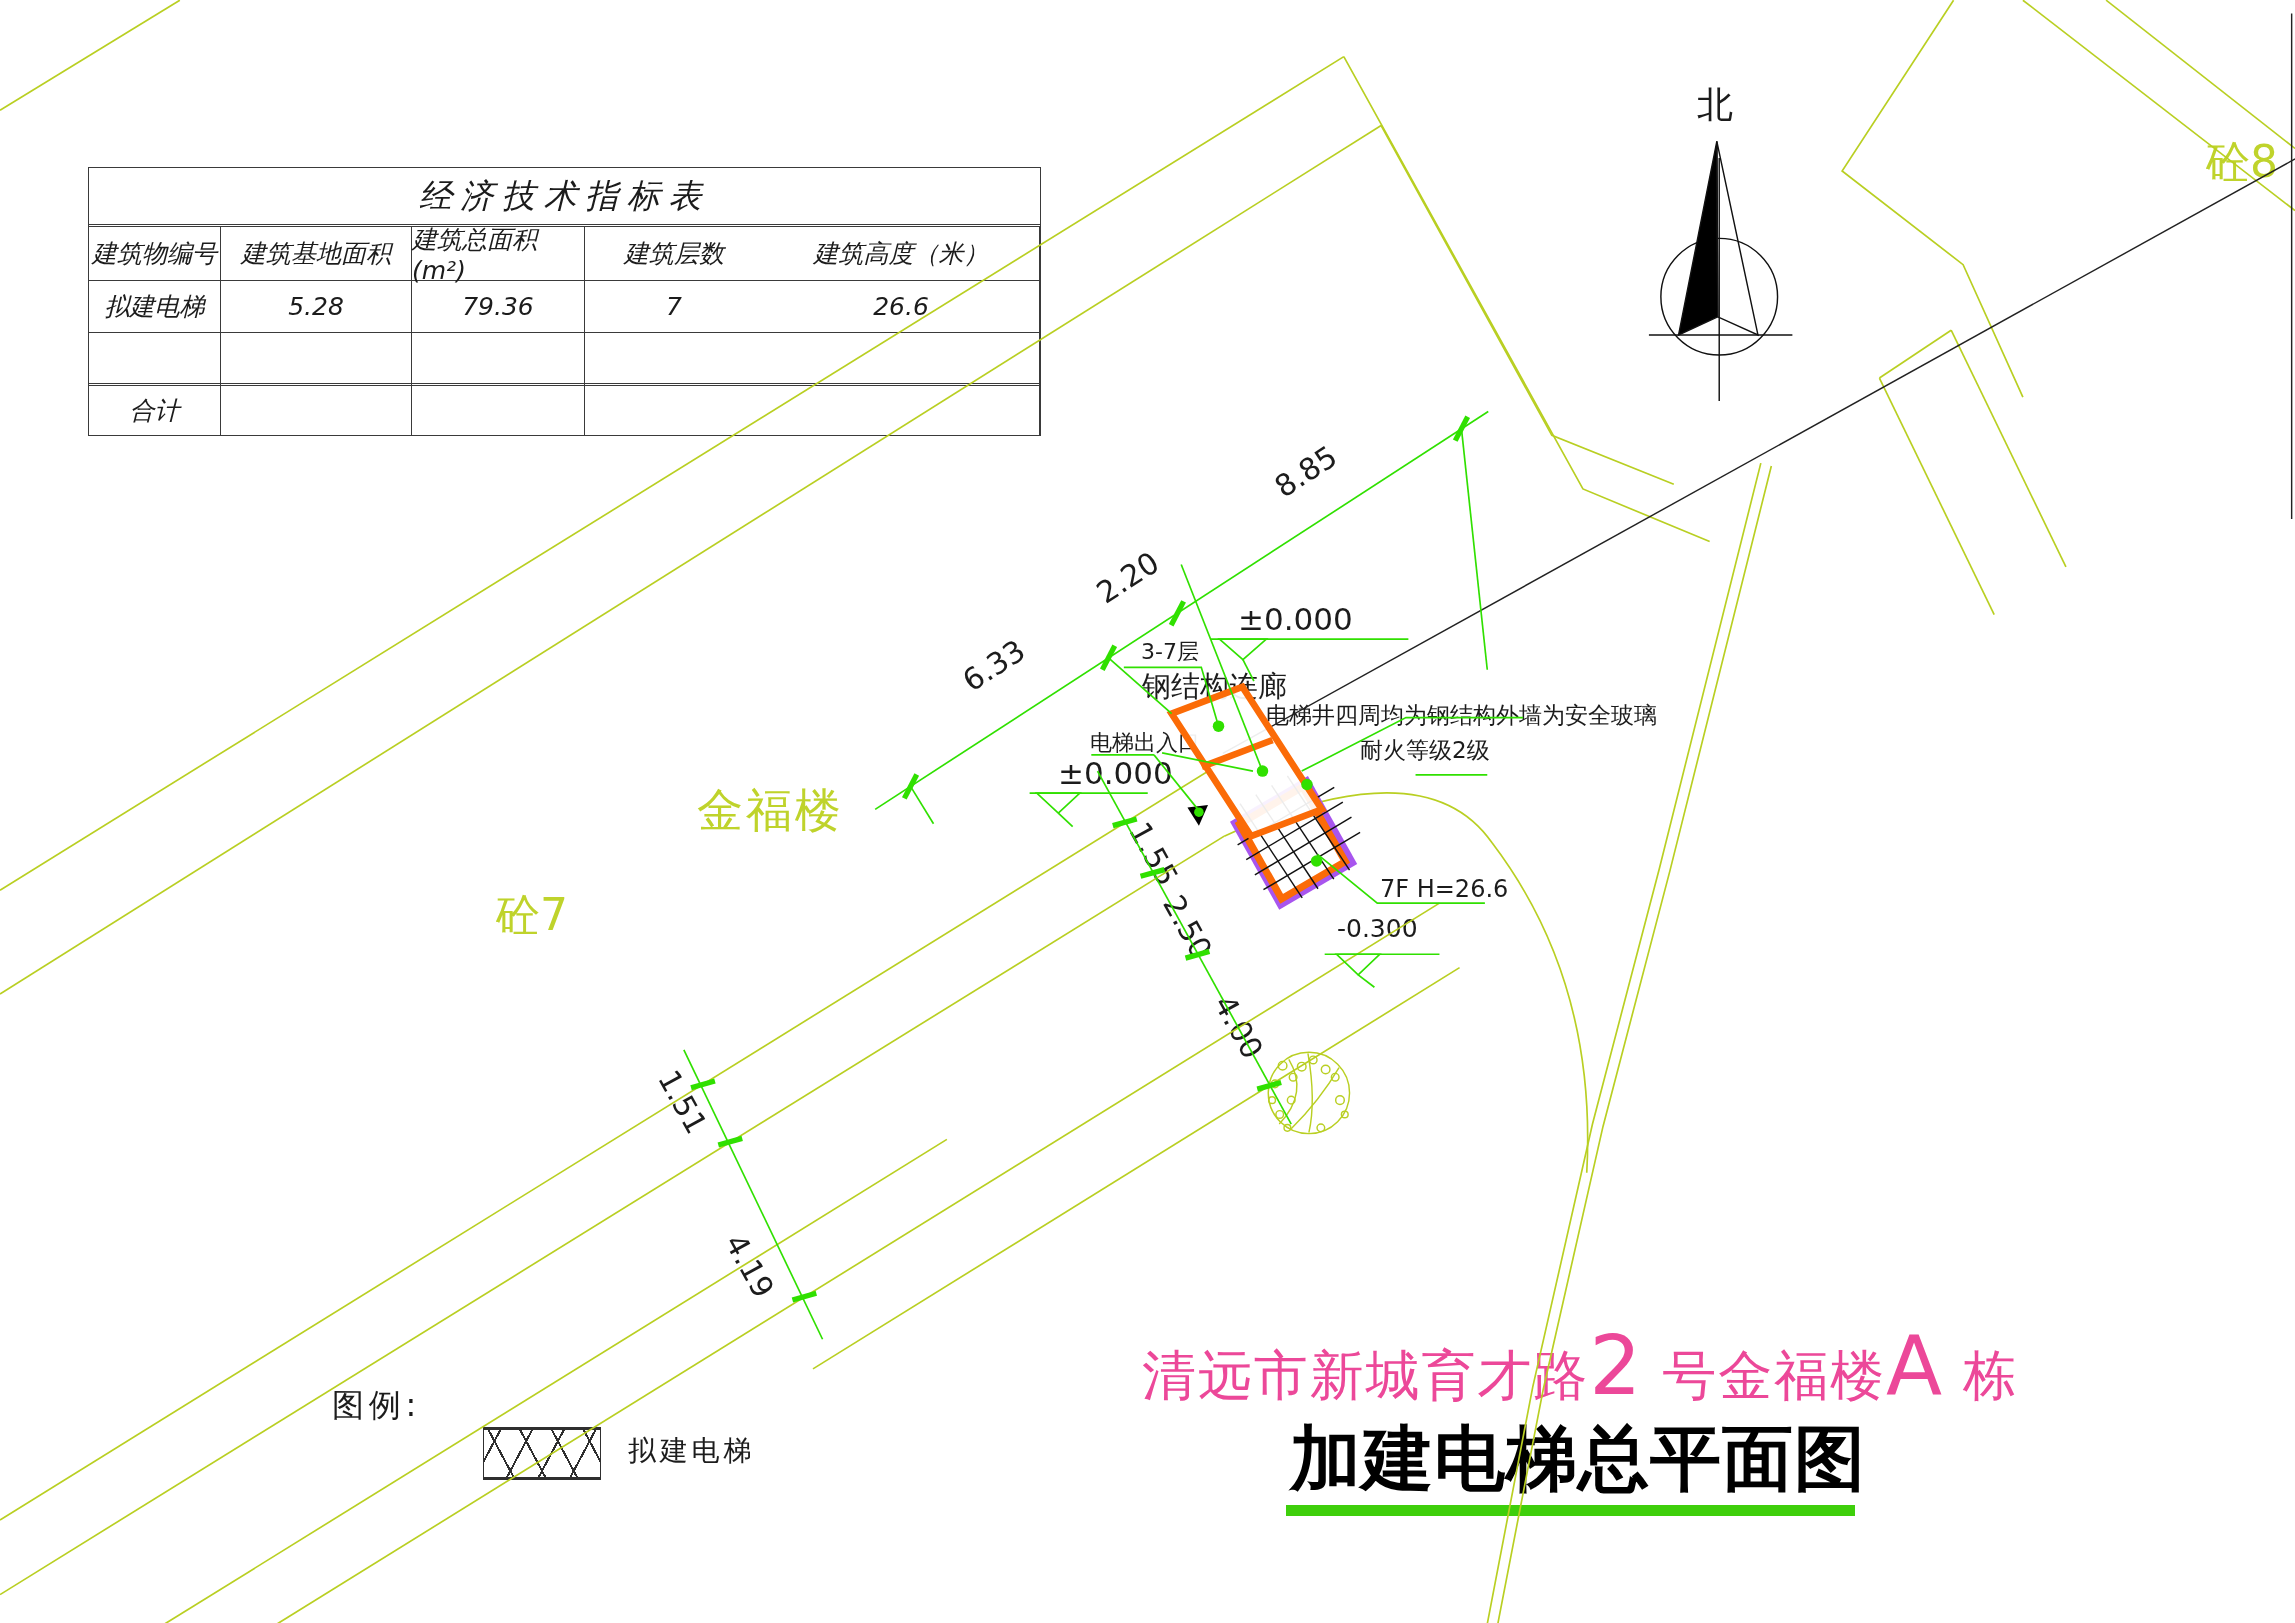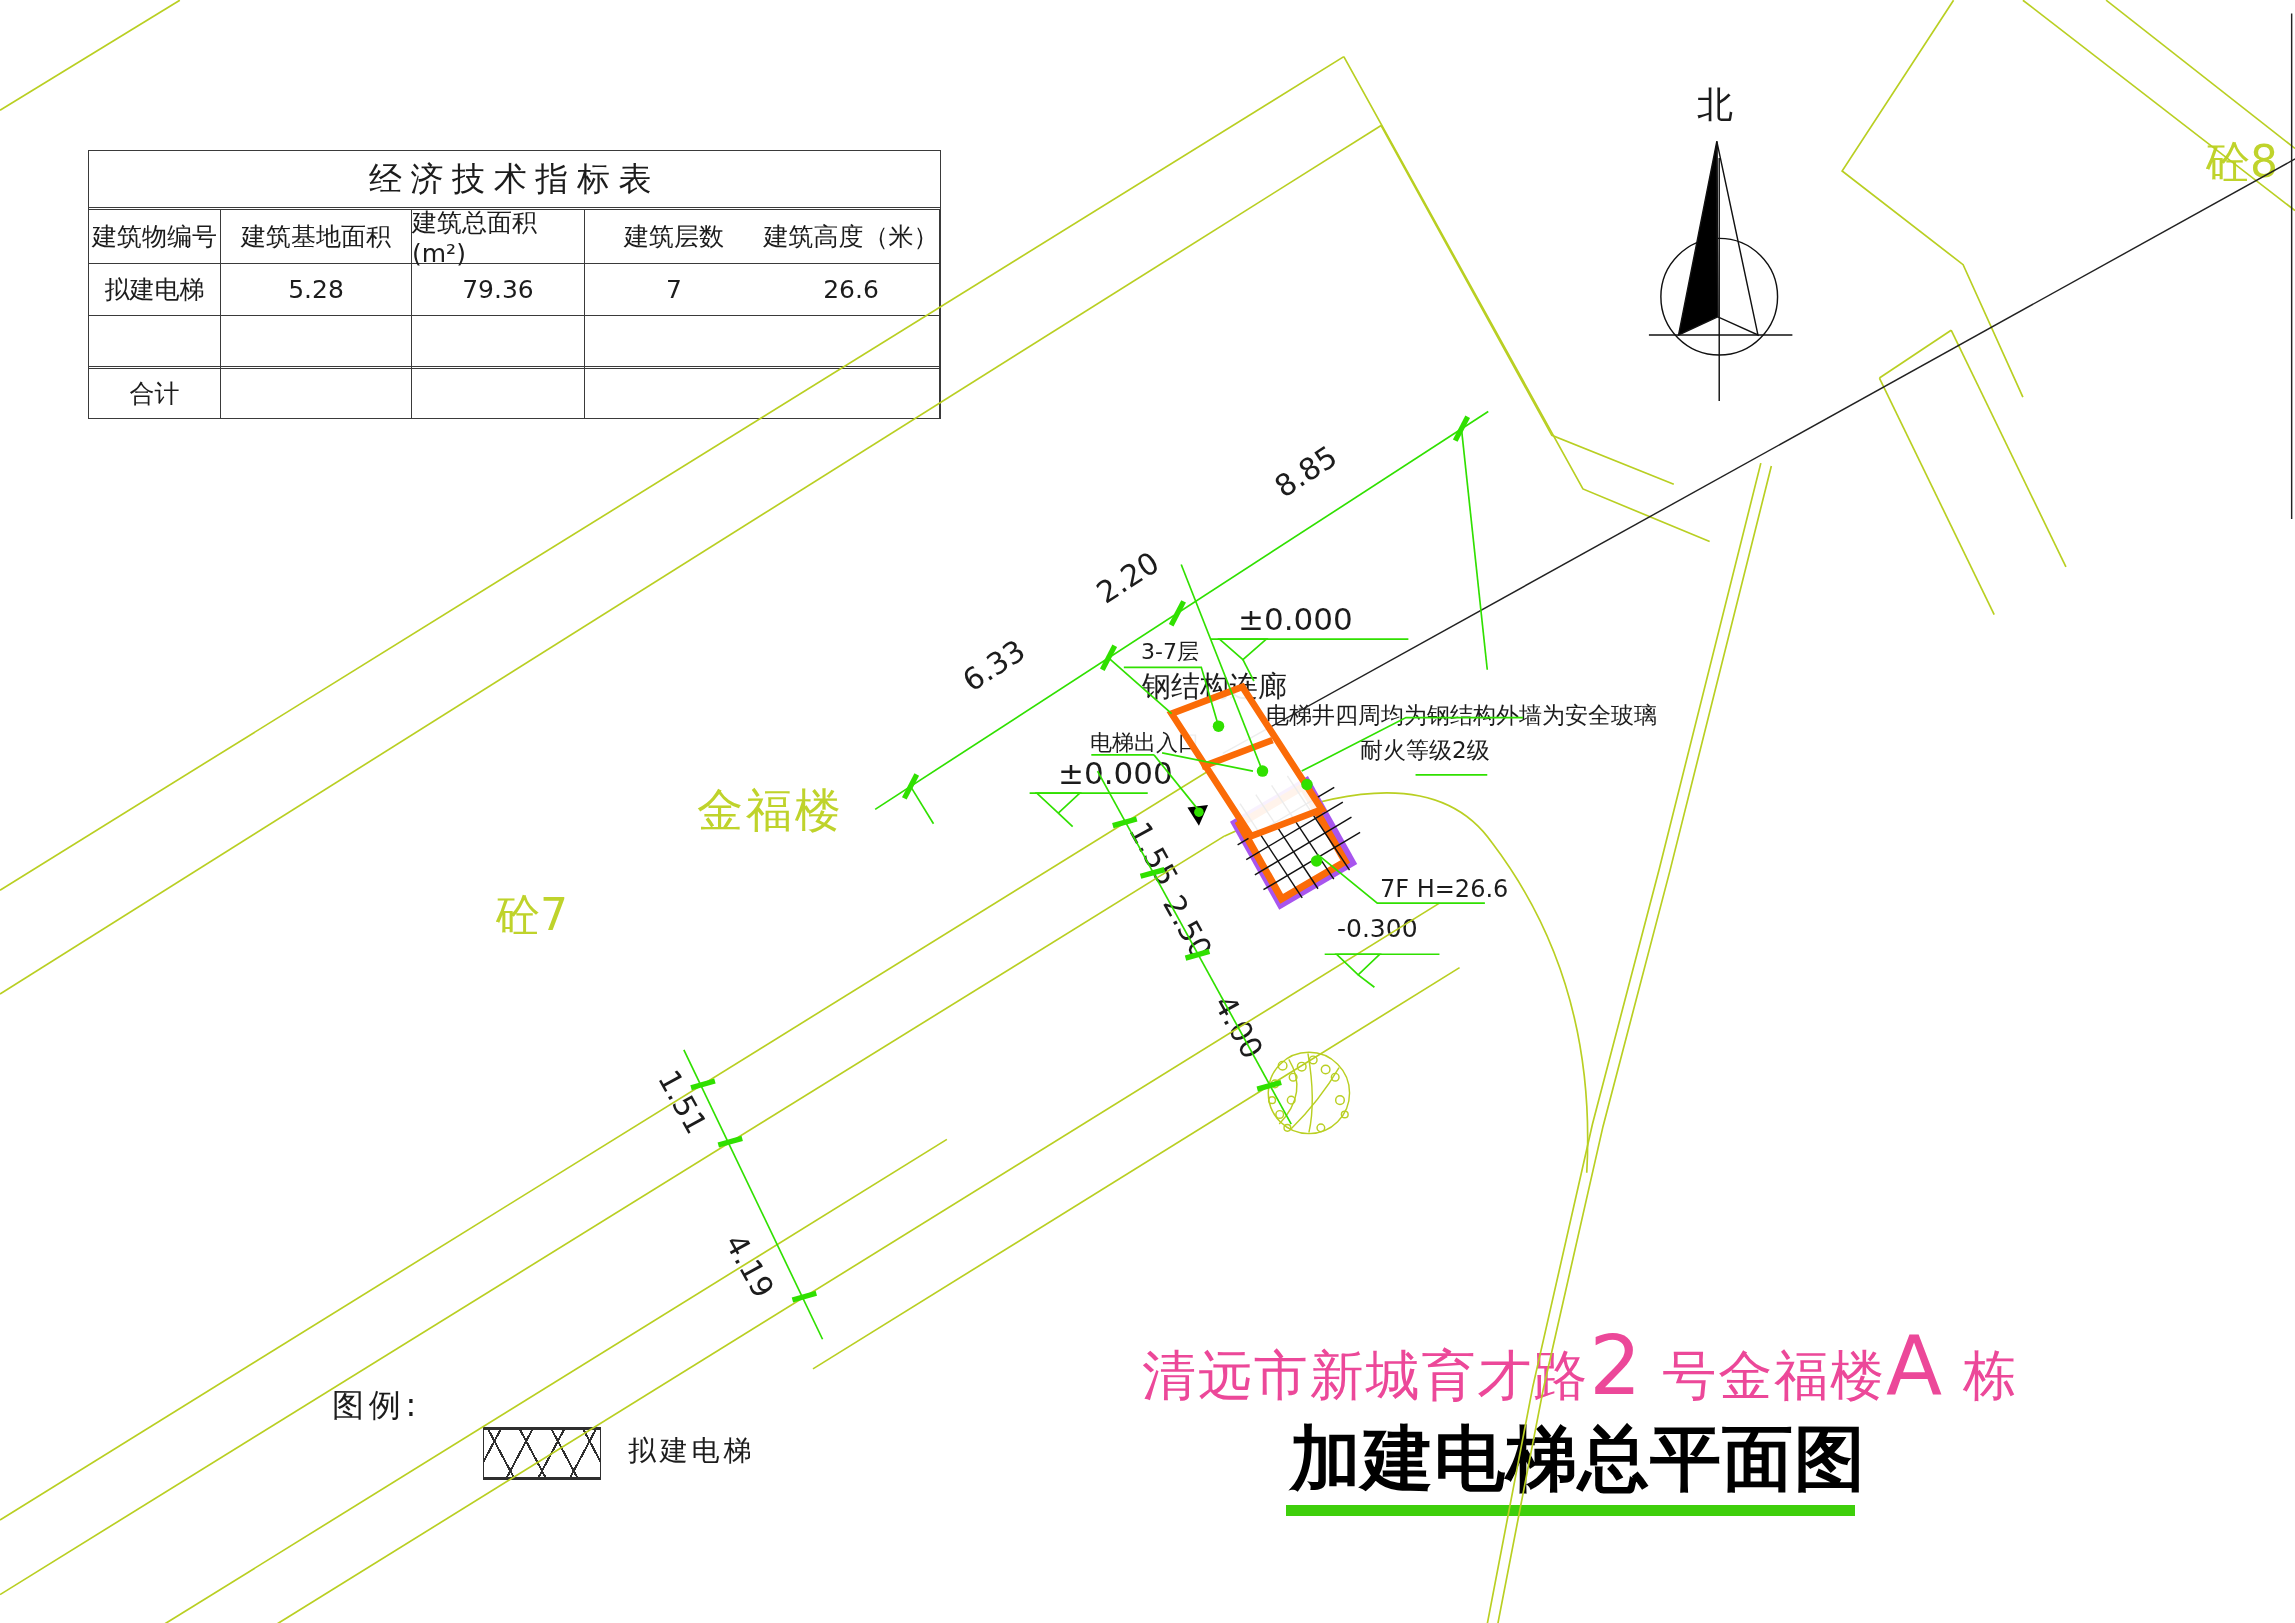--- a/index.html
+++ b/index.html
@@ -7,24 +7,24 @@
        font-family:"DejaVu Sans",sans-serif;color:#1c1c1c;}
 
   
   .lbl{position:absolute;white-space:nowrap;line-height:1;color:#1c1c1c;}
   .olv{color:#bfd32b;font-weight:400;}
   .thin{font-weight:400;}
   .rotA{transform:rotate(-33deg);transform-origin:0 50%;}
   .rotB{transform:rotate(61deg);transform-origin:0 50%;}
 
   
-  .ecotable{position:absolute;left:88px;top:150px;width:853px;height:269px;
+  .ecotable{position:absolute;left:88px;top:167px;width:953px;height:269px;
             border:1.9px solid #3a3a3a;box-sizing:border-box;background:transparent;
             display:grid;grid-template-columns:132px 191px 173px 178px 1fr;
-            grid-template-rows:59px 54px 52px 53px 1fr;z-index:3;}
+            grid-template-rows:59px 54px 52px 53px 1fr;z-index:3;font-style:italic;}
   .ecotable .cell{border-right:1px solid #3a3a3a;border-bottom:1px solid #3a3a3a;
             display:flex;align-items:center;justify-content:center;
             font-size:25px;box-sizing:border-box;}
   .ecotable .cell:nth-child(5n){border-right:none;text-align:center;}
   .ecotable .t-title{grid-column:1/-1;border-right:none;border-bottom:3.3px double #3a3a3a;
             font-size:33px;letter-spacing:8.6px;font-weight:500;}
   .ecotable .hdr{font-weight:500;}
   .ecotable .dbl{border-bottom:3.3px double #3a3a3a;}
   .ecotable .last{border-bottom:none;}
 

